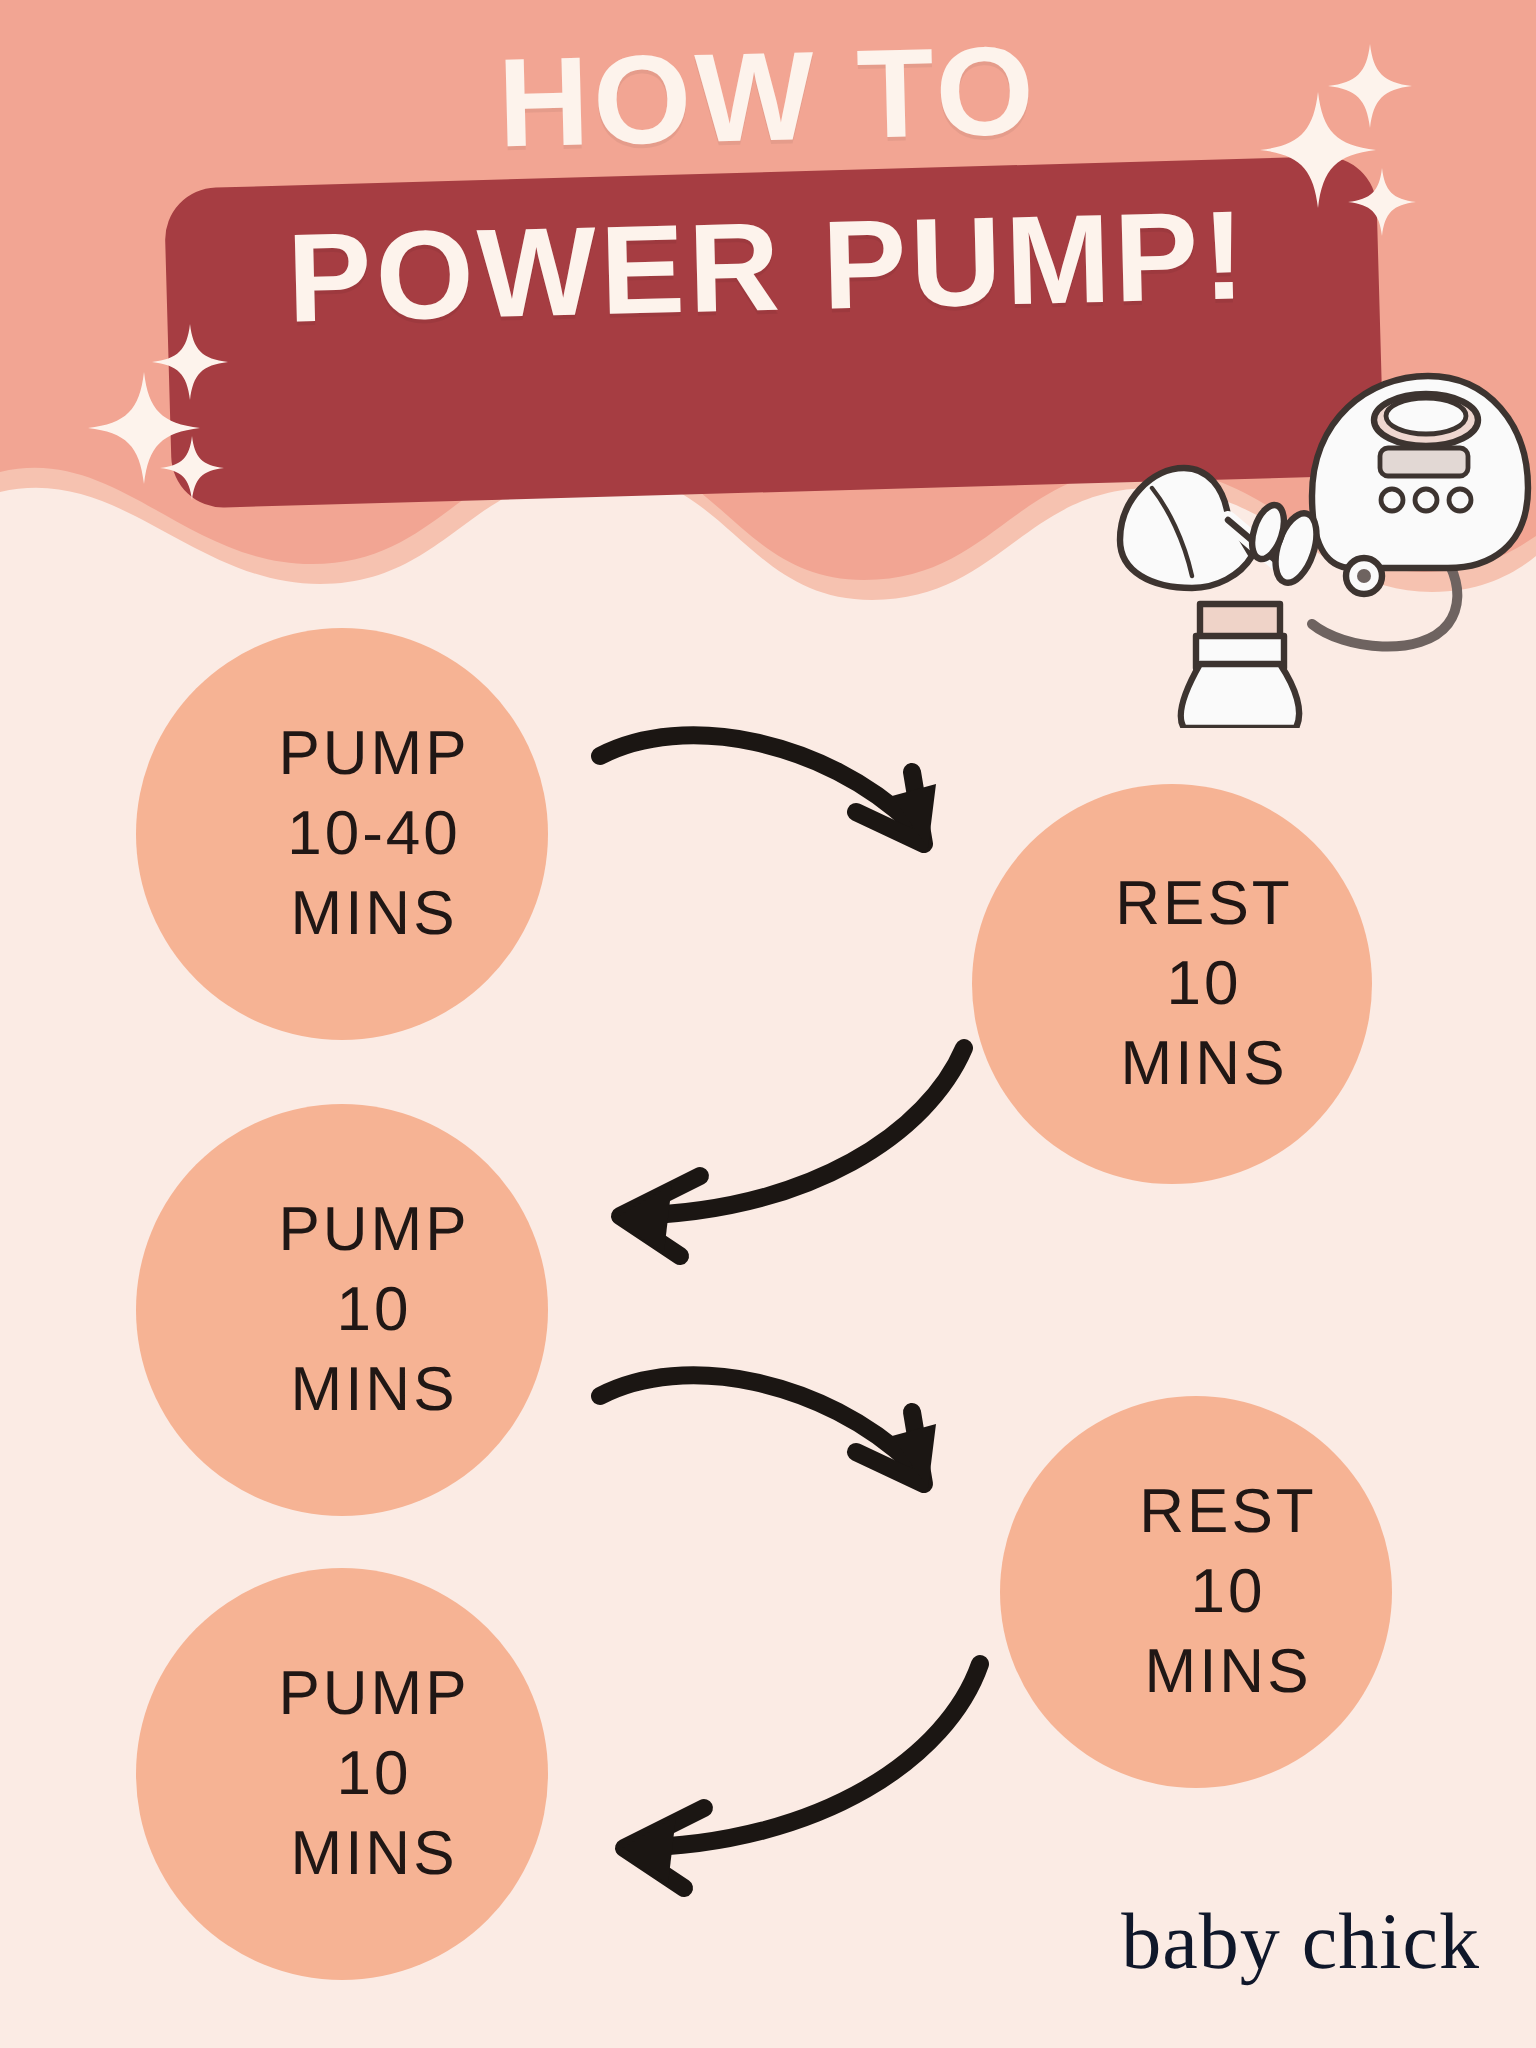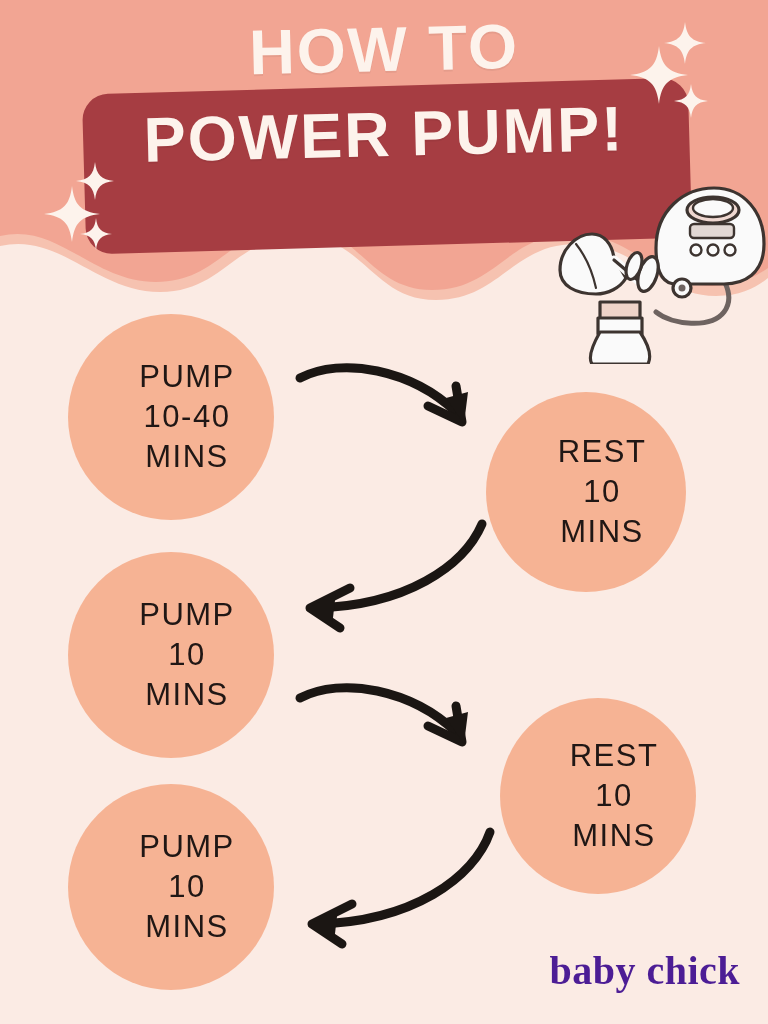--- a/index.html
+++ b/index.html
@@ -125,23 +125,23 @@
     z-index: 3;
   }
   .arrow svg { display: block; overflow: visible; }
 
   
   .brand {
     position: absolute;
     right: 28px;
     bottom: 30px;
     z-index: 4;
-    color: #4c1d95;
+    color: #0f172a;
     font-family: "Liberation Serif", serif;
-    font-weight: 700;
+    font-weight: 400;
     font-size: 40px;
     letter-spacing: 0.5px;
   }
 </style>
 </head>
 <body>
 
 <div id="poster">
 
   <div class="bg-bottom"></div>

